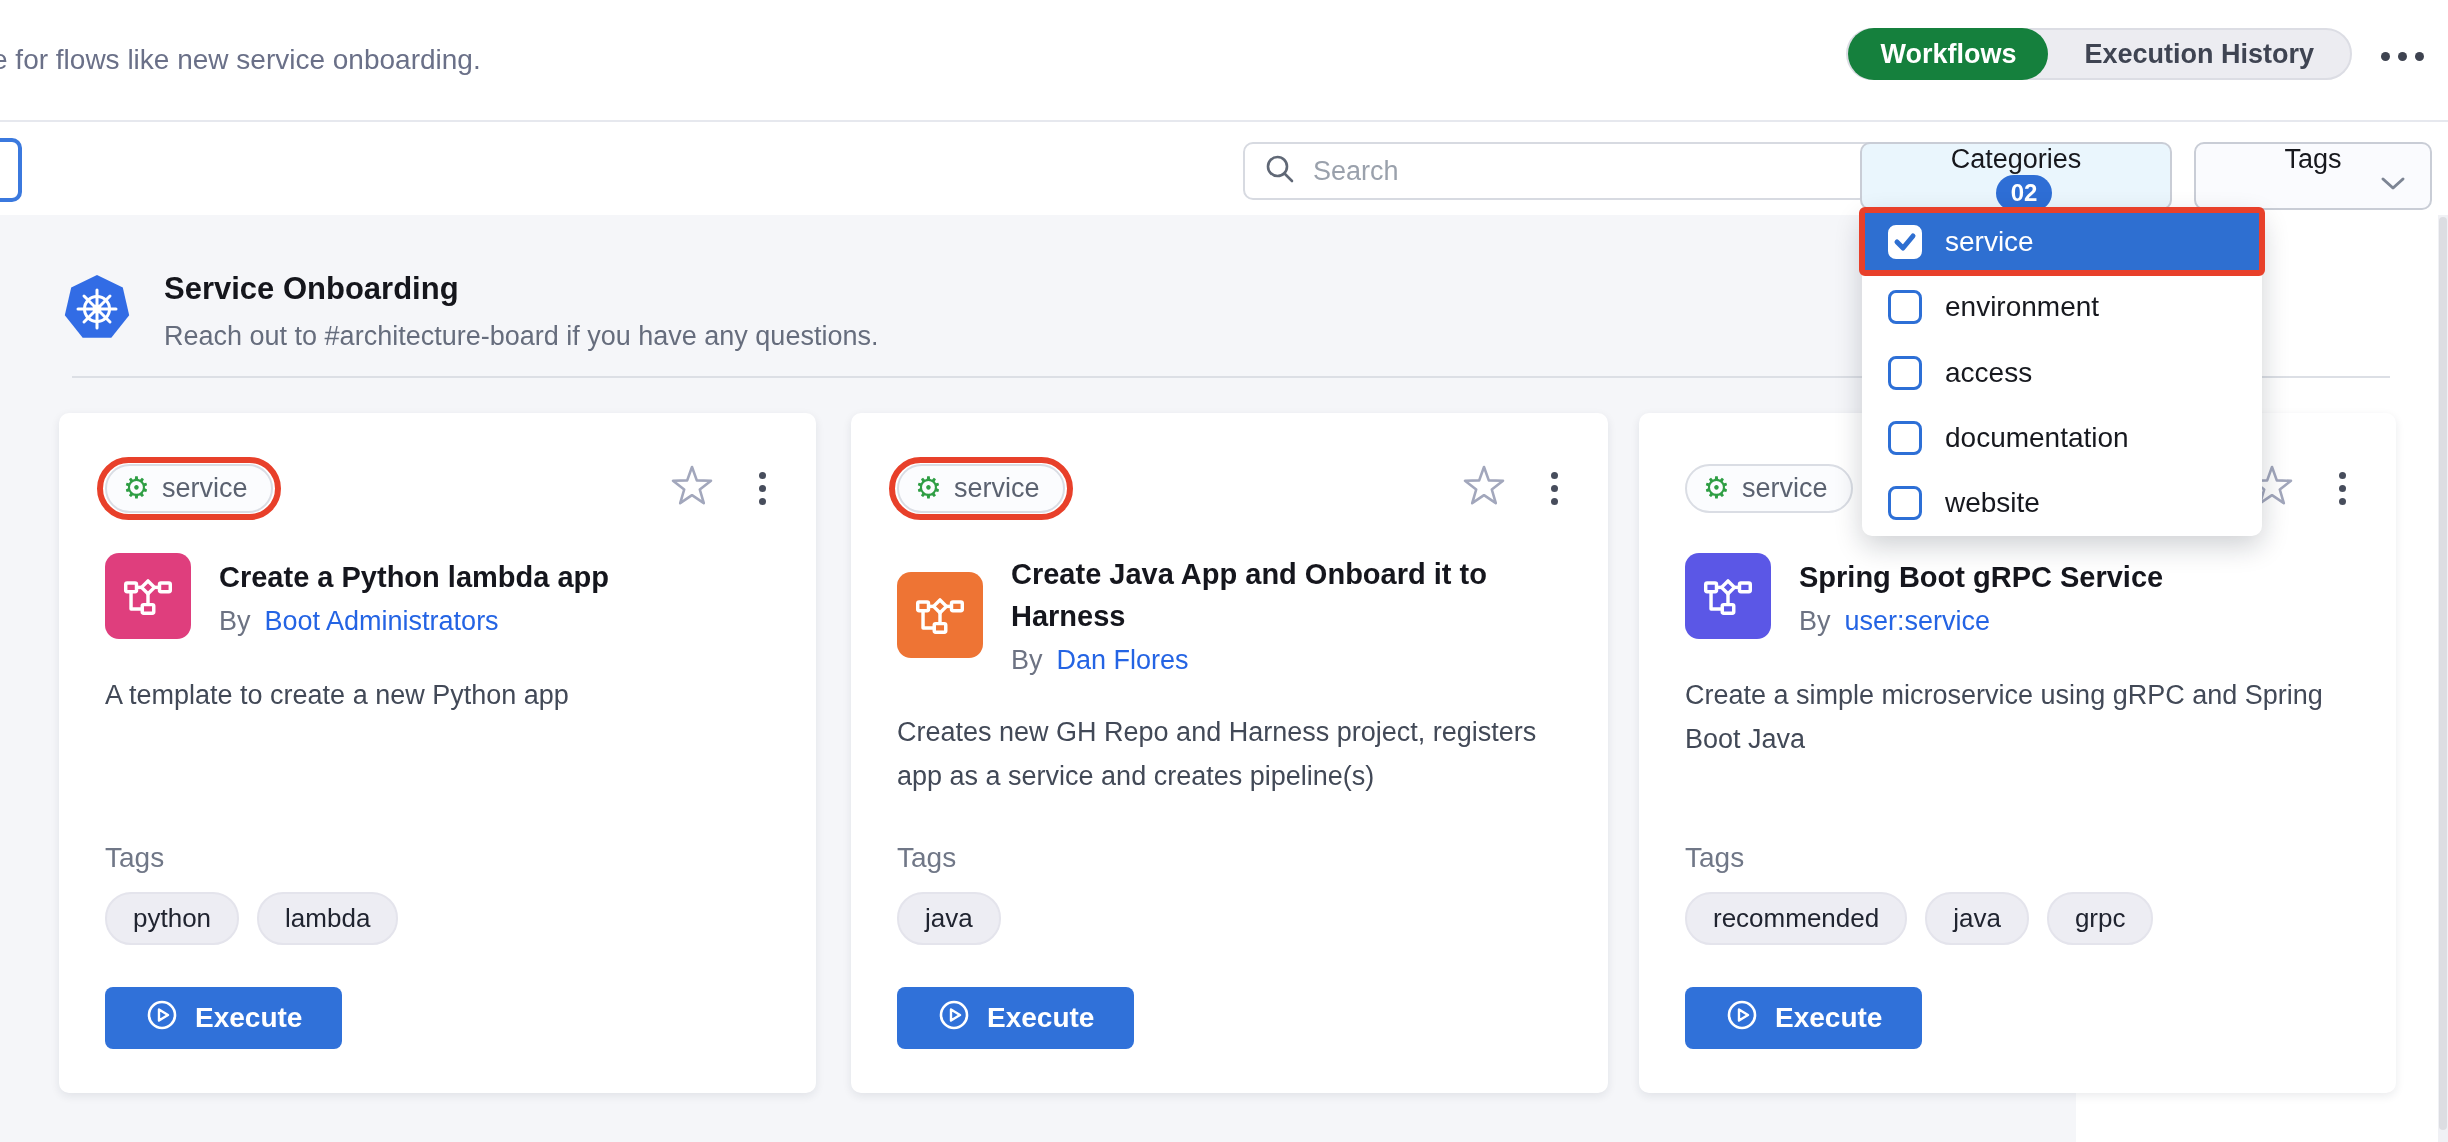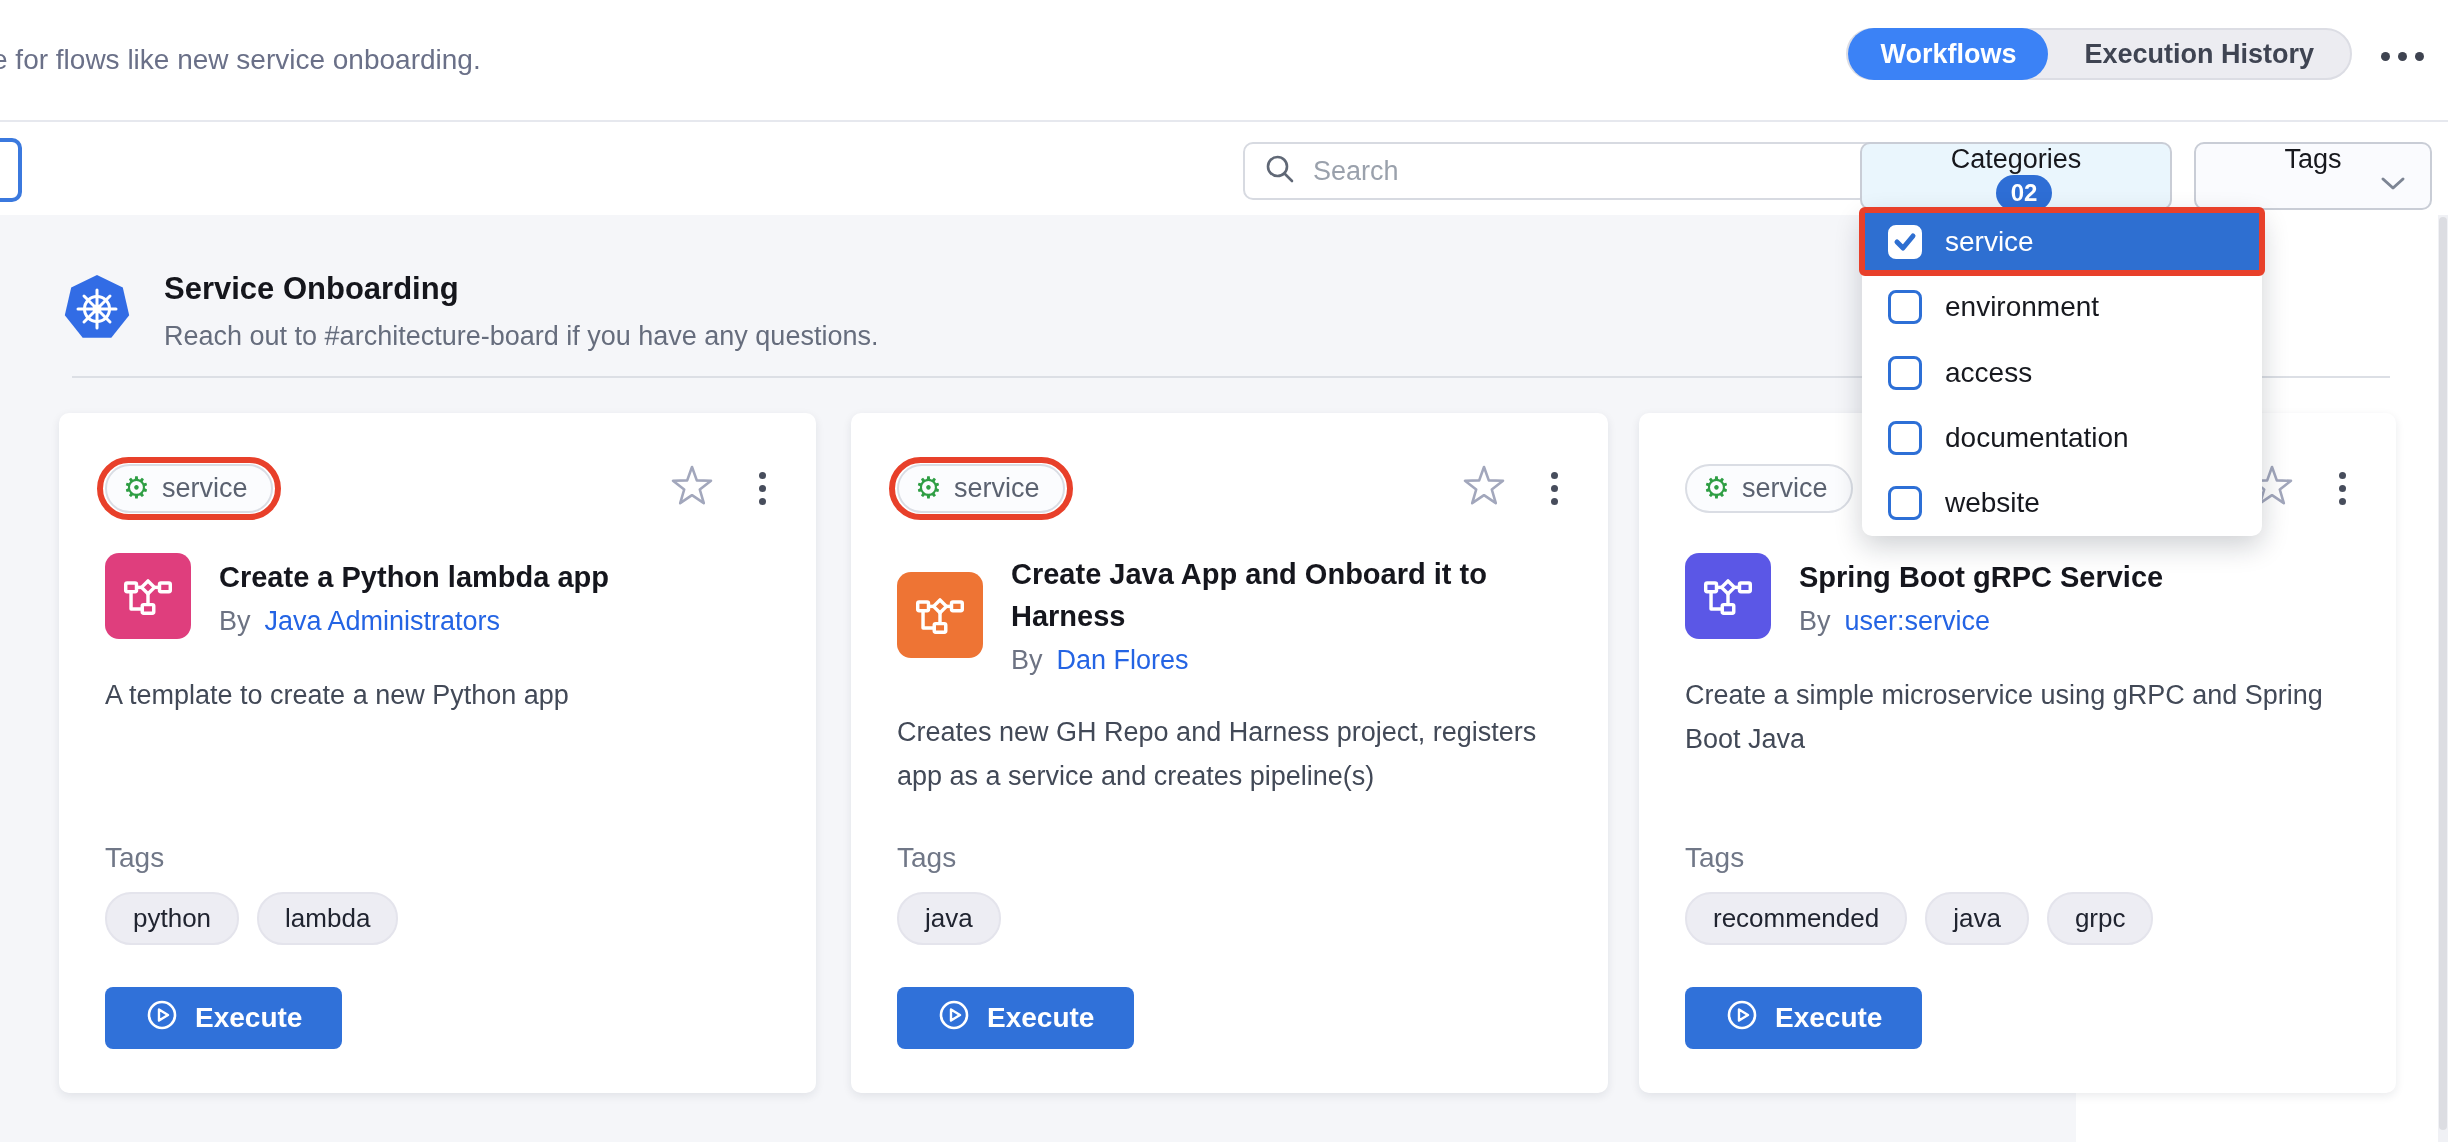--- a/index.html
+++ b/index.html
@@ -5,21 +5,21 @@
   * { margin:0; padding:0; box-sizing:border-box; }
   html,body { width:2448px; height:1142px; }
   body { font-family:"Liberation Sans","DejaVu Sans",sans-serif; background:#fff; overflow:hidden; }
   #page { position:relative; width:2448px; height:1142px; overflow:hidden; }
 
   
   .header { position:absolute; left:0; top:0; width:2448px; height:122px; background:#fff; border-bottom:2px solid #e6e8ee; }
   .clipped-text { position:absolute; left:-8px; top:44px; font-size:28px; color:#6a7088; white-space:nowrap; }
   .seg { position:absolute; top:28px; right:96px; height:52px; display:flex; align-items:center; background:#ececf1; border:2px solid #dcdde4; border-radius:28px; }
   .seg-tab { height:52px; margin:-2px 0; display:flex; align-items:center; padding:0 36px; border-radius:28px; font-size:27px; font-weight:700; color:#3f4452; cursor:pointer; }
-  .seg-tab.active { background:#3b82f6; color:#fff; padding:0 32px; }
+  .seg-tab.active { background:#15803d; color:#fff; padding:0 32px; }
   .ellipsis { position:absolute; top:52px; right:24px; display:flex; gap:8px; cursor:pointer; }
   .ellipsis i { width:9px; height:9px; border-radius:50%; background:#3e4350; }
 
   
   .toolbar { position:absolute; left:0; top:124px; width:2448px; height:91px; background:#fff; }
   .partial-btn { position:absolute; left:-26px; top:14px; width:48px; height:64px; background:#fff; border:4px solid #3b79de; border-radius:10px; }
   .search { position:absolute; left:1243px; top:18px; width:716px; height:58px; border:2px solid #d7dae1; border-radius:10px; background:#fff; display:flex; align-items:center; padding:0 18px; }
   .search input { border:none; outline:none; font-size:27px; color:#2b2f38; width:100%; margin-left:16px; font-family:inherit; }
   .search input::placeholder { color:#9aa1ac; }
   .filter { position:absolute; top:18px; height:68px; border:2px solid #c9cdd6; border-radius:10px; display:flex; align-items:center; padding:0 24px; cursor:pointer;flex-direction:column; }
@@ -178,21 +178,21 @@
               <rect x="14" y="22" width="8" height="6" rx="1"></rect>
             <line x1="10" y1="10" x2="13.5" y2="10"></line>
               <line x1="22.5" y1="10" x2="26" y2="10"></line>
               <line x1="18" y1="14.5" x2="18" y2="22"></line>
               <path d="M6.2 13 V25 H14"></path>
           </svg>
         </div>
         <div class="head-text">
           <div class="card-title">Create a Python lambda app</div>
           <div class="byline">
-            <span class="by">By</span><span class="owner">Java Administrators</span>
+            <span class="by">By</span><span class="owner">Boot Administrators</span>
           </div>
         </div>
       </div>
       <div class="desc">A template to create a new Python app</div>
       <div class="spacer"></div>
       <div class="tags-label">Tags</div>
       <div class="tag-row">
         <span class="tag">python</span>
         <span class="tag">lambda</span>
       </div>

